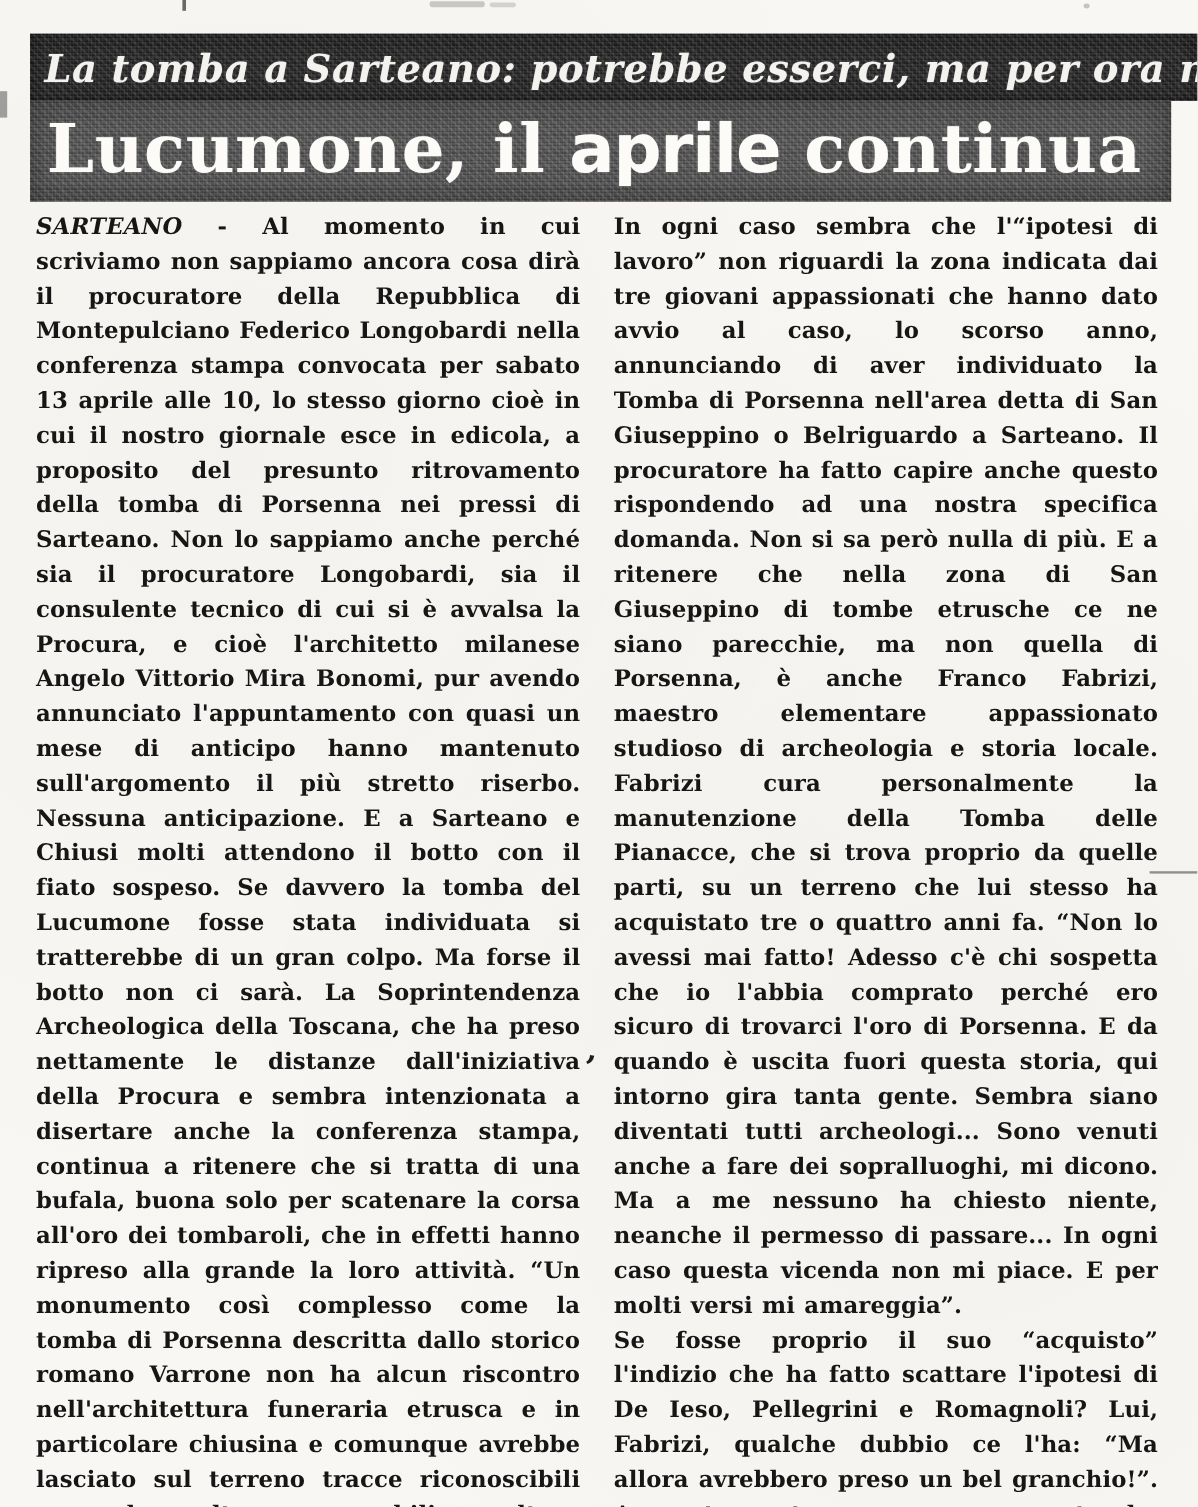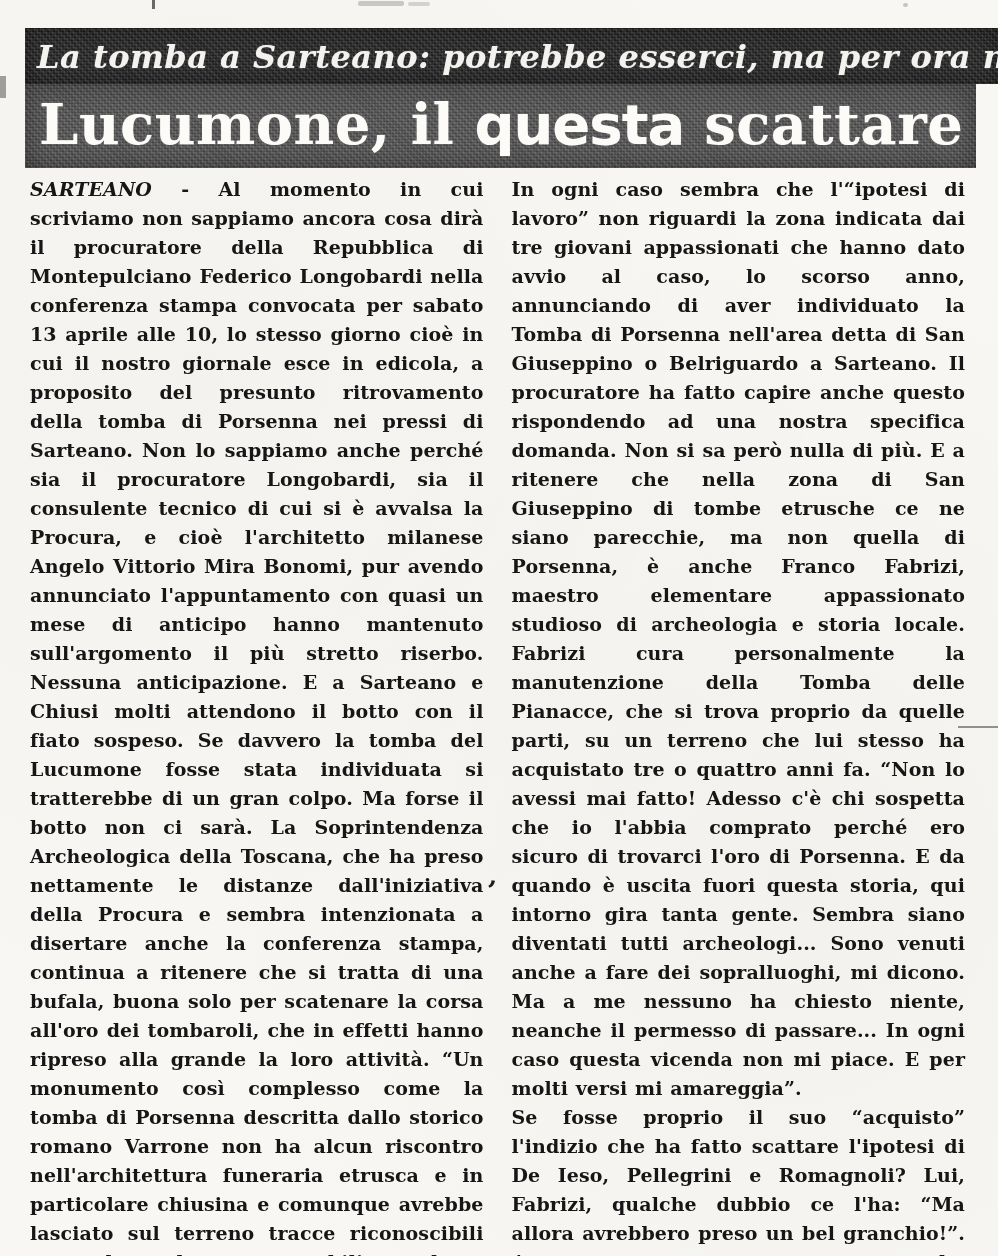--- a/index.html
+++ b/index.html
@@ -96,21 +96,21 @@
   <div class="artifact a-dot1"></div>
   <div class="artifact a-leftmark"></div>
 
   <div class="banner">
     <div class="kicker-bar">
       <div class="noise"></div>
       <div class="kicker-text">La tomba a Sarteano: potrebbe esserci, ma per ora non c'è</div>
     </div>
     <div class="headline-panel">
       <div class="noise"></div>
-      <div class="headline-text"><span>Lucumone, il </span><span class="headline-emphasis">questa</span><span> scattare</span></div>
+      <div class="headline-text"><span>Lucumone, il </span><span class="headline-emphasis">aprile</span><span> continua</span></div>
     </div>
   </div>
 
   <div class="article">
     <div class="col">
       <p><span class="dateline">SARTEANO</span><span> - Al momento in cui scriviamo non sappiamo ancora cosa dirà il procuratore della Repubblica di Montepulciano Federico Longobardi nella conferenza stampa convocata per sabato 13 aprile alle 10, lo stesso giorno cioè in cui il nostro giornale esce in edicola, a proposito del presunto ritrovamento della tomba di Porsenna nei pressi di Sarteano. Non lo sappiamo anche perché sia il procuratore Longobardi, sia il consulente tecnico di cui si è avvalsa la Procura, e cioè l'architetto milanese Angelo Vittorio Mira Bonomi, pur avendo annunciato l'appuntamento con quasi un mese di anticipo hanno mantenuto sull'argomento il più stretto riserbo. Nessuna anticipazione. E a Sarteano e Chiusi molti attendono il botto con il fiato sospeso. Se davvero la tomba del Lucumone fosse stata individuata si tratterebbe di un gran colpo. Ma forse il botto non ci sarà. La Soprintendenza Archeologica della Toscana, che ha preso nettamente le distanze dall'iniziativa della Procura e sembra intenzionata a disertare anche la conferenza stampa, continua a ritenere che si tratta di una bufala, buona solo per scatenare la corsa all'oro dei tombaroli, che in effetti hanno ripreso alla grande la loro attività. “Un monumento così complesso come la tomba di Porsenna descritta dallo storico romano Varrone non ha alcun riscontro nell'architettura funeraria etrusca e in particolare chiusina e comunque avrebbe lasciato sul terreno tracce riconoscibili come le molte meno nobili sepolture dell'epoca”, scrive il soprintendente Francesco Nicosia, decisamente seccato dal clamore riservato alla vicenda. Anche il procuratore Longobardi, pur non anticipando niente, fa capire che la tomba di Porsenna potrebbe esserci, ma per ora non c'è: “Quella che presentiamo non è la scoperta del secolo, ma più semplicemente una ipotesi di studio e di ricerca, diversa da quelle sin qui seguite e basata su dati che riteniamo possano essere oggettivi”.</span></p>
 
     </div>
     <div class="col">
       <p><span>In ogni caso sembra che l'“ipotesi di lavoro” non riguardi la zona indicata dai tre giovani appassionati che hanno dato avvio al caso, lo scorso anno, annunciando di aver individuato la Tomba di Porsenna nell'area detta di San Giuseppino o Belriguardo a Sarteano. Il procuratore ha fatto capire anche questo rispondendo ad una nostra specifica domanda. Non si sa però nulla di più. E a ritenere che nella zona di San Giuseppino di tombe etrusche ce ne siano parecchie, ma non quella di Porsenna, è anche Franco Fabrizi, maestro elementare appassionato studioso di archeologia e storia locale. Fabrizi cura personalmente la manutenzione della Tomba delle Pianacce, che si trova proprio da quelle parti, su un terreno che lui stesso ha acquistato tre o quattro anni fa. “Non lo avessi mai fatto! Adesso c'è chi sospetta che io l'abbia comprato perché ero sicuro di trovarci l'oro di Porsenna. E da quando è uscita fuori questa storia, qui intorno gira tanta gente. Sembra siano diventati tutti archeologi... Sono venuti anche a fare dei sopralluoghi, mi dicono. Ma a me nessuno ha chiesto niente, neanche il permesso di passare... In ogni caso questa vicenda non mi piace. E per molti versi mi amareggia”.</span></p>

